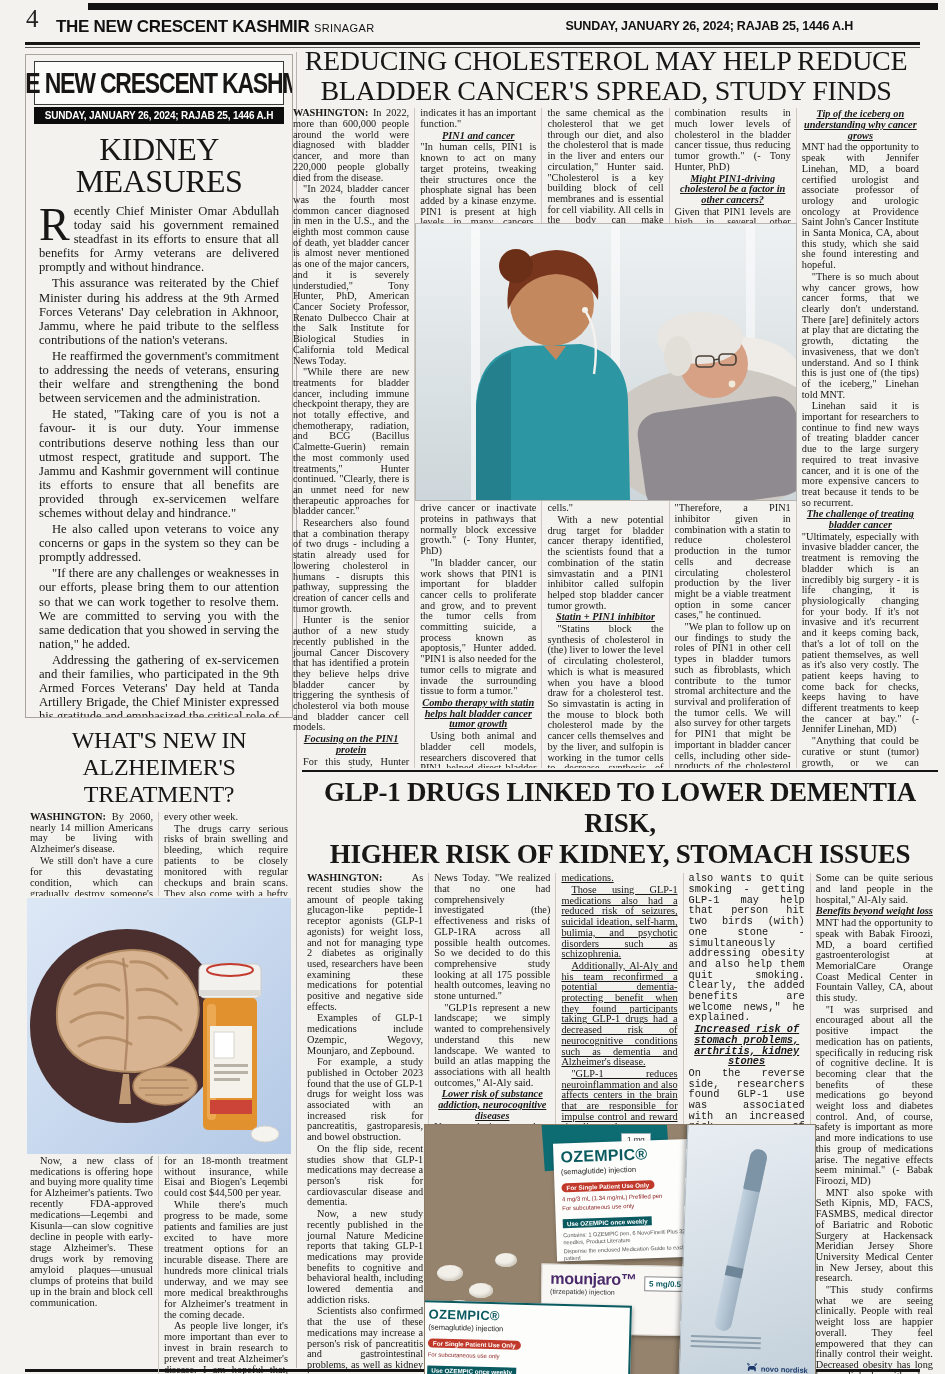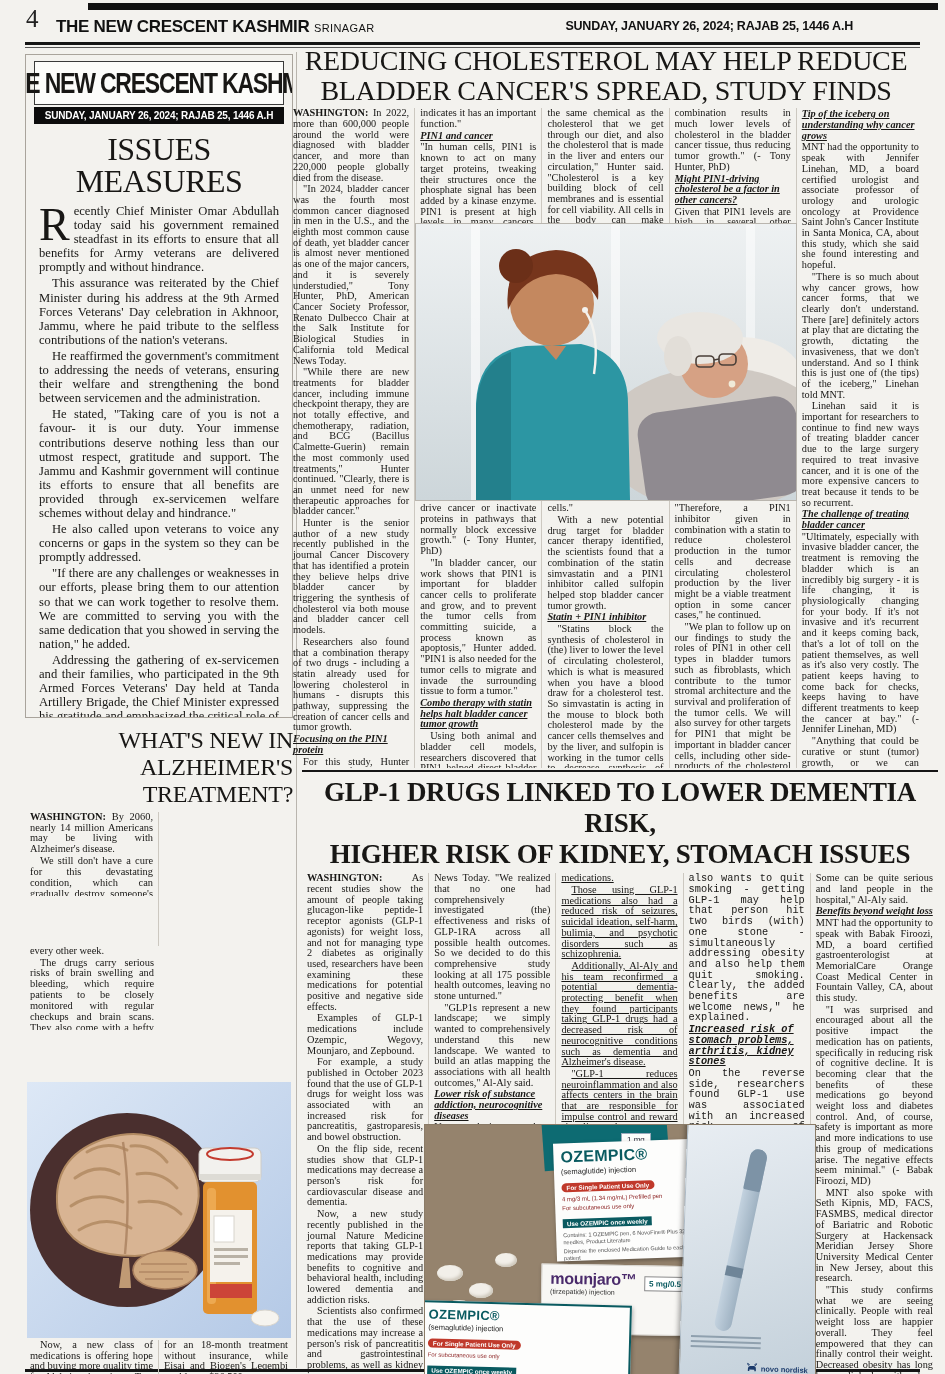--- a/index.html
+++ b/index.html
@@ -13,21 +13,21 @@
   .hdr-city{font-weight:400;font-size:11px;letter-spacing:.4px;}
   .hdr-date{position:absolute;right:92px;top:19px;font-family:"Liberation Sans",sans-serif;font-weight:700;
             font-size:12.5px;letter-spacing:-.2px;color:#111;}
   .hdr-rule{position:absolute;left:25px;top:42px;width:895px;height:3px;background:#151515;}
   .hdr-rule2{position:absolute;left:25px;top:47px;width:895px;height:1px;background:#555;}
   .v-divider{position:absolute;left:296px;top:52px;width:1px;height:1316px;background:#b9b5ae;}
   .bottom-rule{position:absolute;left:25px;top:1369px;width:895px;height:3px;background:#151515;}
   
   .para{margin:0 0 1px;text-align:justify;text-indent:10px;}
   .para.ni{text-indent:0;}
-  .subhead{font-style:italic;font-weight:700;text-decoration:underline;text-align:left;margin:1px 0;}
+  .subhead{font-style:italic;font-weight:700;text-decoration:underline;text-align:center;margin:1px 0;}
   
   .welfare-box{position:absolute;left:25px;top:54px;width:268px;height:664px;border:1px solid #a9a49c;
                box-sizing:border-box;padding:6px 8px;overflow:hidden;}
   .logo-box{border:1px solid #3a3a3a;background:#fcfcfa;height:42px;display:flex;align-items:center;justify-content:center;}
   .logo-text{font-family:"Liberation Sans",sans-serif;font-weight:700;font-size:23px;letter-spacing:-1.2px;
              transform:scaleY(1.3);white-space:nowrap;}
   .date-bar{background:#0c0c0c;color:#fff;height:17px;line-height:17px;text-align:center;
             font-family:"Liberation Sans",sans-serif;font-weight:700;font-size:10px;letter-spacing:-.2px;margin-top:2px;}
   .welfare-headline{font-size:32px;line-height:1;text-align:center;margin:9px 0 7px;letter-spacing:-.5px;}
   .welfare-cols .col{font-size:12.6px;line-height:1.12;}
@@ -41,23 +41,23 @@
   .cols-5 .col{flex:0 0 127.2px;width:127.2px;font-size:10.3px;line-height:1.04;}
   .cols-2 .col{flex:0 0 134px;width:134px;font-size:10.4px;line-height:1.05;}
   
   .chol{position:absolute;left:288px;top:46px;width:636px;height:722px;}
   .chol-headline{font-size:28px;line-height:1.06;text-align:center;letter-spacing:-.3px;margin:0 0 3px;}
   .chol-cols{height:660px;overflow:hidden;}
   .chol-photo{position:absolute;left:128px;top:178px;width:380px;height:276px;background:#dfe5e8;
               box-shadow:0 0 0 1px #b9b5ae;}
   
   .alz{position:absolute;left:25px;top:722px;width:268px;height:648px;}
-  .alz-headline{font-size:24px;line-height:1.12;text-align:right;letter-spacing:-.3px;padding-top:5px;}
+  .alz-headline{font-size:24px;line-height:1.12;text-align:center;letter-spacing:-.3px;padding-top:5px;}
   .alz-headline .l2{word-spacing:7px;}
-  .alz-rows{margin-top:4px;flex-direction:column;}
+  .alz-rows{margin-top:4px;}
   .alz-img{width:264px;height:256px;margin:2px auto;display:block;background:#c7d6ec;}
   
   .glp{position:absolute;left:302px;top:770px;width:636px;height:604px;border-top:2px solid #151515;}
   .glp-headline{font-weight:700;font-size:27px;line-height:1.14;text-align:center;letter-spacing:-.3px;margin:5px 0 4px;}
   .glp-cols{height:528px;overflow:hidden;}
   .collage{position:absolute;left:123px;top:353px;width:390px;height:249px;background:#97однако;}
   .collage{background:#95836d;overflow:hidden;box-shadow:0 0 0 1px #8a7b67;}
   .pill{position:absolute;background:#f2efe9;border-radius:50%;box-shadow:inset -2px -2px 3px #cfc9bd;}
   .teal-corner{position:absolute;left:118px;top:-6px;width:125px;height:48px;background:#0d6b72;transform:rotate(-4deg);}
   .chip{position:absolute;left:196px;top:8px;background:#fdfdfb;border:1px solid #9ab;font-family:"Liberation Sans",sans-serif;
@@ -108,21 +108,21 @@
   <div class="hdr-rule"></div>
   <div class="hdr-rule2"></div>
   <div class="v-divider"></div>
   <div class="bottom-rule"></div>
 
   <div class="welfare-box">
     <div class="logo-box">
       <div class="logo-text">THE NEW CRESCENT KASHMIR</div>
     </div>
     <div class="date-bar">SUNDAY, JANUARY 26, 2024; RAJAB 25, 1446 A.H</div>
-    <div class="welfare-headline">ISSUES MEASURES</div>
+    <div class="welfare-headline">KIDNEY MEASURES</div>
     <div class="cols welfare-cols">
         <div class="col">
           <div>
             <p class="para ni"><span class="dropcap">R</span>ecently Chief Minister Omar Abdullah today said his government remained steadfast in its efforts to ensure that all benefits for Army veterans are delivered promptly and without hindrance.</p>
             <p class="para">This assurance was reiterated by the Chief Minister during his address at the 9th Armed Forces Veterans' Day celebration in Akhnoor, Jammu, where he paid tribute to the selfless contributions of the nation's veterans.</p>
             <p class="para">He reaffirmed the government's commitment to addressing the needs of veterans, ensuring their welfare and strengthening the bond between servicemen and the administration.</p>
             <p class="para">He stated, "Taking care of you is not a favour- it is our duty. Your immense contributions deserve nothing less than our utmost respect, gratitude and support. The Jammu and Kashmir government will continue its efforts to ensure that all benefits are provided through ex-servicemen welfare schemes without delay and hindrance."</p>
             <p class="para">He also called upon veterans to voice any concerns or gaps in the system so they can be promptly addressed.</p>
             <p class="para">"If there are any challenges or weaknesses in our efforts, please bring them to our attention so that we can work together to resolve them. We are committed to serving you with the same dedication that you showed in serving the nation," he added.</p>
             <p class="para">Addressing the gathering of ex-servicemen and their families, who participated in the 9th Armed Forces Veterans' Day held at Tanda Artillery Brigade, the Chief Minister expressed his gratitude and emphasized the critical role of veterans in safeguarding the country's freedom and peace.</p>
@@ -132,22 +132,22 @@
   </div>
 
   <div class="chol">
     <div class="chol-headline">REDUCING CHOLESTEROL MAY HELP REDUCE BLADDER CANCER'S SPREAD, STUDY FINDS</div>
     <div class="cols cols-5 chol-cols">
         <div class="col">
           <div>
             <p class="para ni"><b>WASHINGTON: </b>In 2022, more than 600,000 people around the world were diagnosed with bladder cancer, and more than 220,000 people globally died from the disease.</p>
             <p class="para">"In 2024, bladder cancer was the fourth most common cancer diagnosed in men in the U.S., and the eighth most common cause of death, yet bladder cancer is almost never mentioned as one of the major cancers, and it is severely understudied," Tony Hunter, PhD, American Cancer Society Professor, Renato Dulbecco Chair at the Salk Institute for Biological Studies in California told Medical News Today.</p>
             <p class="para">"While there are new treatments for bladder cancer, including immune checkpoint therapy, they are not totally effective, and chemotherapy, radiation, and BCG (Bacillus Calmette-Guerin) remain the most commonly used treatments," Hunter continued. "Clearly, there is an unmet need for new therapeutic approaches for bladder cancer."</p>
+            <p class="para">Researchers also found that a combination therapy of two drugs - including a statin already used for lowering cholesterol in humans - disrupts this pathway, suppressing the creation of cancer cells and tumor growth.</p>
             <p class="para">Hunter is the senior author of a new study recently published in the journal Cancer Discovery that has identified a protein they believe helps drive bladder cancer by triggering the synthesis of cholesterol via both mouse and bladder cancer cell models.</p>
-            <p class="para">Researchers also found that a combination therapy of two drugs - including a statin already used for lowering cholesterol in humans - disrupts this pathway, suppressing the creation of cancer cells and tumor growth.</p>
             <div class="subhead">Focusing on the PIN1 protein</div>
             <p class="para">For this study, Hunter and his team focused on the protein PIN1, which has been shown to impact the initiation and progress of cancer in previous studies.</p>
           </div>
         </div>
         <div class="col">
           <div style="height: 117px; overflow: hidden;">
             <p class="para ni">indicates it has an important function."</p>
             <div class="subhead">PIN1 and cancer</div>
             <p class="para ni">"In human cells, PIN1 is known to act on many target proteins, tweaking their structures once the phosphate signal has been added by a kinase enzyme. PIN1 is present at high levels in many cancers, such as breast cancer, and has been found to activate proteins in multiple intracellular pathways that</p>
           </div>
@@ -280,21 +280,21 @@
       <ellipse cx="238" cy="236" rx="14" ry="8" fill="#f6f4ef" stroke="#d8d4cc"></ellipse>
     </svg>
     <div class="cols cols-2">
         <div class="col">
           <div style="height: 238px; overflow: hidden;">
             <p class="para">Now, a new class of medications is offering hope and buying more quality time for Alzheimer's patients. Two recently FDA-approved medications—Leqembi and Kisunla—can slow cognitive decline in people with early-stage Alzheimer's. These drugs work by removing amyloid plaques—unusual clumps of proteins that build up in the brain and block cell communication.</p>
           </div>
         </div>
         <div class="col">
           <div style="height: 238px; overflow: hidden;">
-            <p class="para ni">for an 18-month treatment without insurance, while Eisai and Biogen's Leqembi could cost $26,500 per year.</p>
+            <p class="para ni">for an 18-month treatment without insurance, while Eisai and Biogen's Leqembi could cost $44,500 per year.</p>
             <p class="para">While there's much progress to be made, some patients and families are just excited to have more treatment options for an incurable disease. There are hundreds more clinical trials underway, and we may see more medical breakthroughs for Alzheimer's treatment in the coming decade.</p>
             <p class="para">As people live longer, it's more important than ever to invest in brain research to prevent and treat Alzheimer's disease. I am hopeful that, with a focus on innovative medications and lifestyle interventions, we can really improve the quality of life and cognitive abilities of those living with the condition.</p>
           </div>
         </div>
       </div>
   </div>
 
   <div class="glp">
     <div class="glp-headline">
       <div>GLP-1 DRUGS LINKED TO LOWER DEMENTIA RISK,</div>

